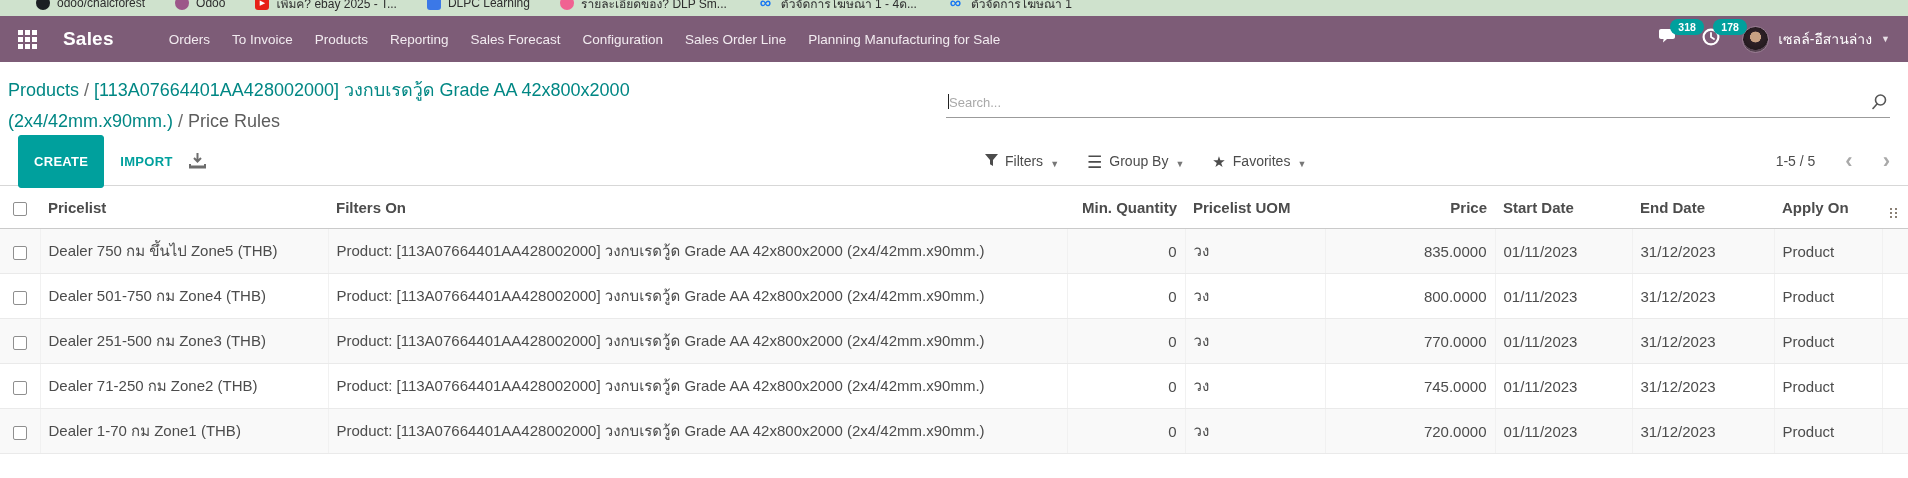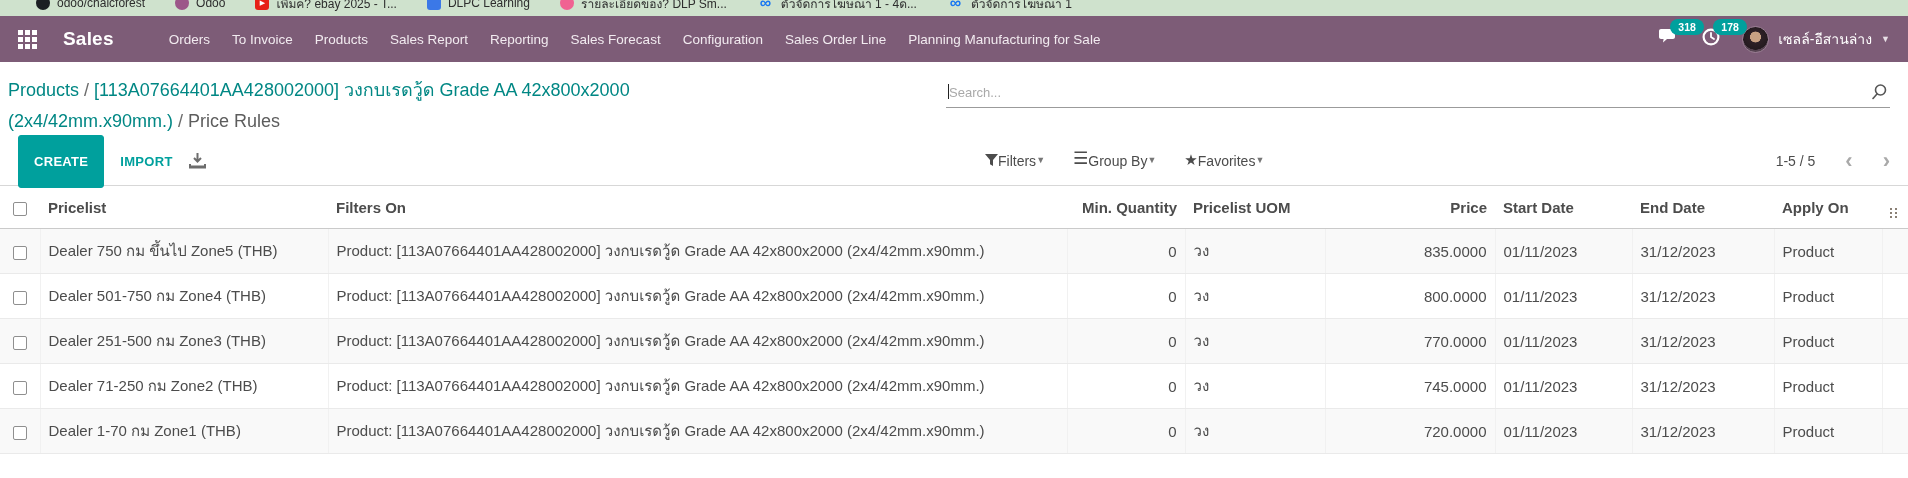--- a/index.html
+++ b/index.html
@@ -34,37 +34,37 @@
             background: radial-gradient(circle at 50% 40%, #c9a183 27%, #2e2026 29%, #241a1f 64%, #574452 66%); }
   .username { font-size:14px; }
   .nav-caret { font-size:9px; color:#e8dfe6; }
 
   
   .top-row { display:flex; justify-content:space-between; align-items:flex-start; padding:13px 18px 0 8px; }
   .breadcrumb { max-width:785px; font-size:18px; line-height:31px; color:#6b6b6b; }
   .bc-link { color:var(--link,#008784); cursor:pointer; }
   .bc-current { color:#5d5d5d; }
   .bc-sep { color:#6b6b6b; }
-  .search-box { position:relative; width:944px; margin-top:3px; }
+  .search-box { position:relative; width:944px; margin-top:13px; }
   .search-box input { width:100%; border:none; border-bottom:1px solid #9b9b9b; background:transparent;
                       font:13px "Liberation Sans","DejaVu Sans",sans-serif; color:#444; padding:7px 28px 7px 3px; outline:none; }
   .search-box input::placeholder { color:#a9a9a9; }
   .search-caret { position:absolute; left:2px; top:6px; width:1px; height:15px; background:#222; }
   .search-magnifier { position:absolute; right:3px; top:6px; }
 
   
   .control-row { position:relative; height:48px; padding:0 18px; display:flex; align-items:center; }
   .left-controls { display:flex; align-items:center; gap:16px; }
   .btn-create { background:var(--accent,#00a09d); color:#fff; border:1px solid var(--accent,#00a09d); border-radius:3px;
                 font:700 13px "Liberation Sans","DejaVu Sans",sans-serif; padding:18px 15px; letter-spacing:.3px; cursor:pointer; }
   .btn-import { background:none; border:none; color:var(--accent,#00a09d);
                 font:700 13px "Liberation Sans","DejaVu Sans",sans-serif; letter-spacing:.3px; cursor:pointer; }
   .icon-btn { display:flex; align-items:center; cursor:pointer; }
   .mid-controls { position:absolute; left:985px; display:flex; align-items:center; gap:28px; }
-  .dd-btn { display:flex; align-items:flex-start; gap:0; font-size:14px; color:#4c4c4c; cursor:pointer; }
+  .dd-btn { display:flex; align-items:flex-end; gap:7px; font-size:14px; color:#4c4c4c; cursor:pointer; }
   .dd-caret { font-size:9px; color:#777; margin-top:2px; }
   .pager { position:absolute; right:18px; display:flex; align-items:center; gap:30px; }
   .pager-text { font-size:14px; color:#4c4c4c; }
   .pager-arrow { font-size:22px; line-height:16px; color:#a9a9a9; font-weight:700; cursor:pointer; }
 
   
   table.list { width:100%; border-collapse:collapse; table-layout:fixed; font-size:15px; color:#4c4c4c; }
   table.list th { border-top:1px solid #d7d7d7; border-bottom:1px solid #cacaca; padding:10px 8px;
                   text-align:left; font-weight:700; color:#4c4c4c; white-space:nowrap; overflow:hidden; }
   table.list td { padding:10px 8px; border-bottom:1px solid #eaeaea; border-right:1px solid #f1f1f1;
@@ -132,21 +132,20 @@
             <rect x="7" y="14" width="5" height="5"></rect>
             <rect x="14" y="14" width="5" height="5"></rect>
       </g>
         </svg>
     </span>
     <span class="app-name">Sales</span>
     <nav class="menus" id="menus">
         <span class="menu-item">Orders</span>
         <span class="menu-item">To Invoice</span>
         <span class="menu-item">Products</span>
-        <span class="menu-item">Sales Report</span>
         <span class="menu-item">Reporting</span>
         <span class="menu-item">Sales Forecast</span>
         <span class="menu-item">Configuration</span>
         <span class="menu-item">Sales Order Line</span>
         <span class="menu-item">Planning Manufacturing for Sale</span>
       </nav>
     <div class="nav-right">
       <span class="icon-badge">
         <span>
           <svg width="21" height="18" viewBox="0 0 21 18">

